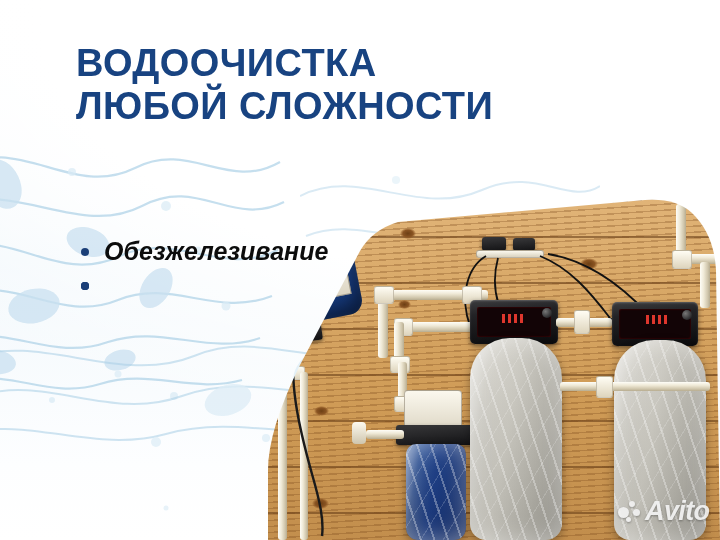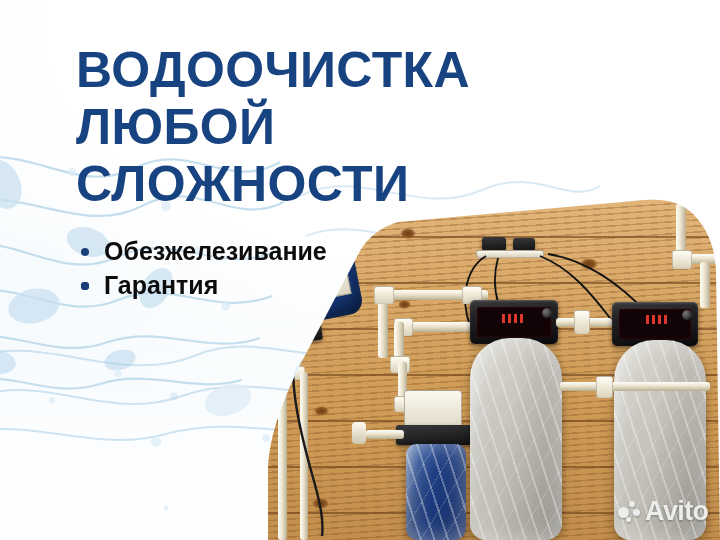--- a/index.html
+++ b/index.html
@@ -21,34 +21,34 @@
       radial-gradient(120% 80% at 78% 4%, #ffffff 0%, #ffffff 60%, rgba(255,255,255,0) 100%),
       linear-gradient(180deg,#ffffff 0%,#fbfdfe 16%,#f2f8fc 48%,#fdfeff 86%,#ffffff 100%);
   }
   .splash{position:absolute;opacity:.78;}
   .splash svg{display:block;}
 
   
   .headline{
     position:absolute;left:76px;top:42px;width:470px;
     color:#184381;
-    font-size:50px;line-height:1.14;font-weight:bold;
+    font-size:38px;line-height:1.14;font-weight:bold;
     letter-spacing:.4px;
     text-transform:uppercase;
     white-space:pre-line;
   }
   .subhead{
     position:absolute;left:76px;top:152px;width:470px;
     color:#0c0c0c;
     font-size:25px;line-height:1.32;font-weight:bold;
     white-space:pre-line;
   }
   .bullets{
     position:absolute;left:76px;top:236px;width:330px;
-    margin:0;padding:0;list-style:none;
+    margin:0;padding:0;list-style:none;font-style:italic;
   }
   .bullets li{
     position:relative;
     padding-left:28px;
     color:#0c0c0c;
     font-size:25px;line-height:31px;font-weight:bold;
     margin-bottom:3px;
   }
   .bullets li .dot{
     position:absolute;left:5px;top:12px;
@@ -160,20 +160,21 @@
   .blackbox{position:absolute;background:linear-gradient(175deg,#38383a,#121214);border-radius:3px;box-shadow:0 2px 4px rgba(0,0,0,.45);}
   .bracket{position:absolute;background:linear-gradient(180deg,#fbf8ee,#d9d2bf);border:1px solid rgba(110,100,80,.45);border-radius:3px;}
   .tap{position:absolute;background:linear-gradient(180deg,#fdfaf0,#cfc6ae);border-radius:2px;}
 
   
   .avito{
     position:absolute;left:618px;top:498px;
     display:flex;align-items:center;gap:5px;
     opacity:.90;
     filter:drop-shadow(0 1px 1px rgba(0,0,0,.35));
+    font-style:italic;
   }
   .avito .mark{position:relative;width:22px;height:22px;}
   .avito .mark i{position:absolute;border-radius:50%;background:#f2f2f2;display:block;}
   .avito .mark i.b1{left:0;top:6px;width:11px;height:11px;}
   .avito .mark i.b2{left:11px;top:0px;width:6px;height:6px;}
   .avito .mark i.b3{left:15px;top:8px;width:7px;height:7px;}
   .avito .mark i.b4{left:8px;top:16px;width:5px;height:5px;}
   .avito .word{
     color:#f4f4f4;font-size:27px;font-weight:bold;letter-spacing:-.6px;line-height:1;
   }
@@ -340,21 +341,20 @@
       <span>Обезжелезивание</span>
     </li>
     <li>
       <span class="dot"></span>
     </li>
     <li>
       <span class="dot"></span>
     </li>
     <li>
       <span class="dot"></span>
-      <span>Гарантия</span>
     </li>
   </ul>
 
   <div class="avito">
     <span class="mark">
       <i class="b1"></i>
         <i class="b2"></i>
         <i class="b3"></i>
         <i class="b4"></i>
     </span>

